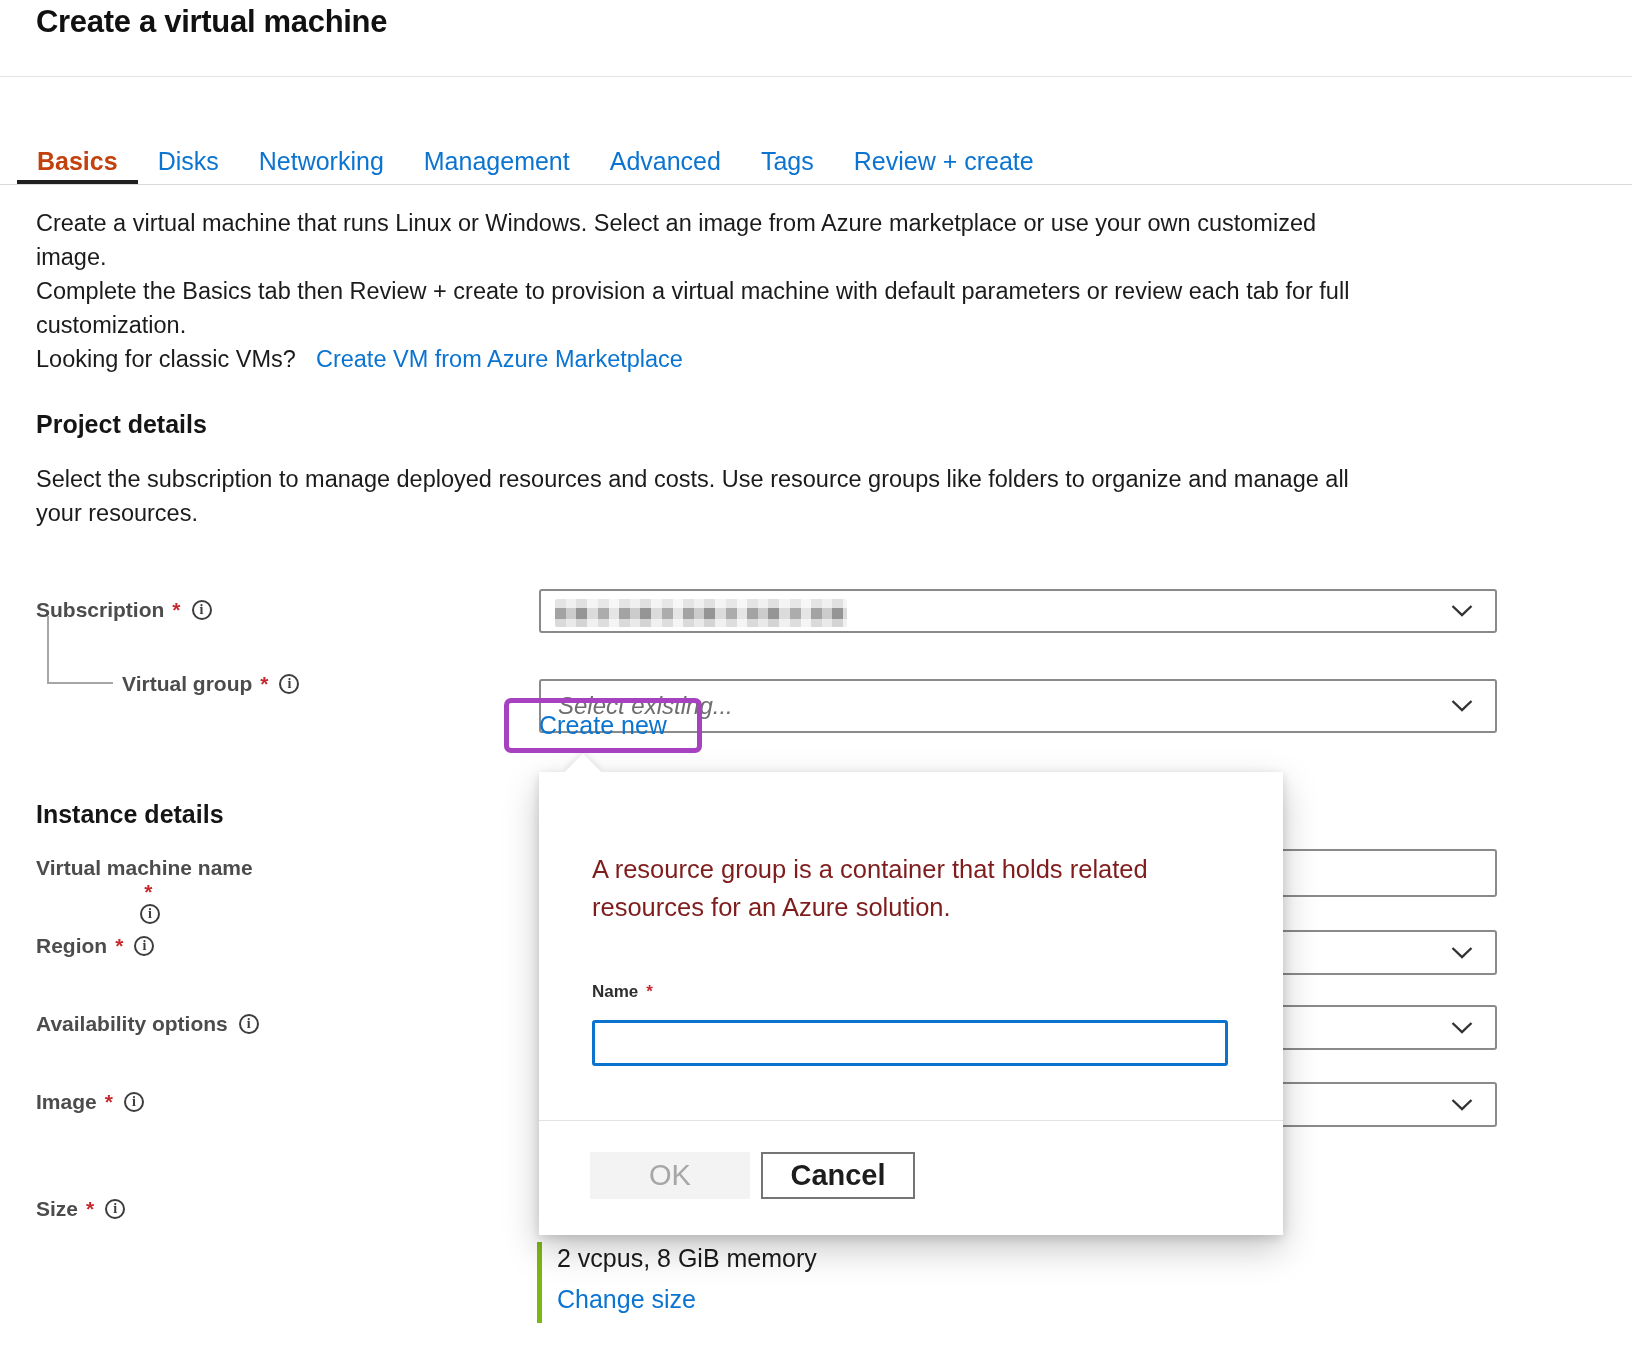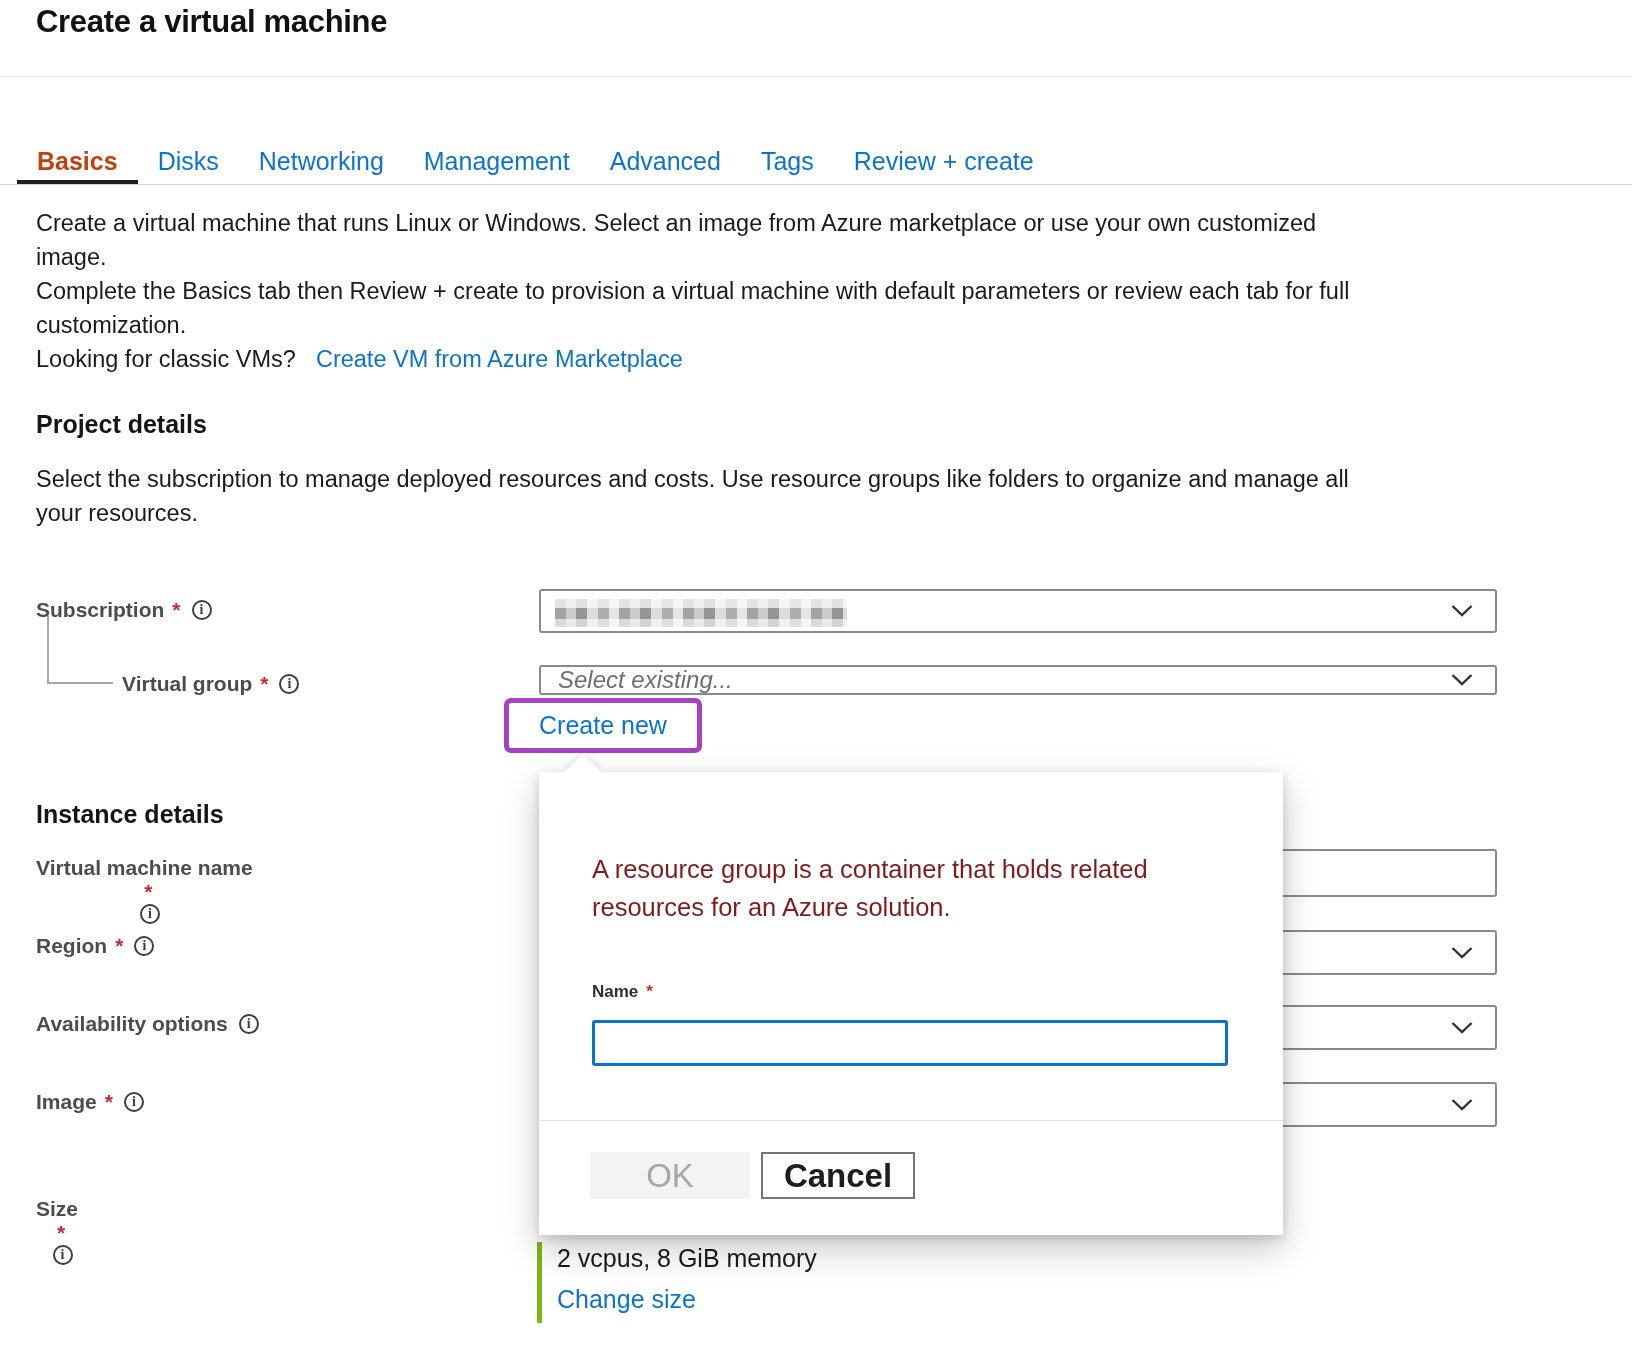--- a/index.html
+++ b/index.html
@@ -61,21 +61,21 @@
 
   
   .popup { left:539px; top:772px; width:744px; height:463px; background:#fff; z-index:30;
            box-shadow:0 14px 34px rgba(0,0,0,0.22), 0 3px 10px rgba(0,0,0,0.14); }
   .popup-beak { left:570px; top:759px; width:26px; height:26px; background:#fff; transform:rotate(45deg);
                 z-index:31; box-shadow:-3px -3px 5px rgba(0,0,0,0.07); }
   .popup-desc { position:absolute; left:53px; top:78px; width:655px; font-size:25.5px; line-height:38px; color:#7f1d1d; }
   .popup-name-label { position:absolute; left:53px; top:210px; font-size:17px; font-weight:600; color:#2e2e2e; display:flex; align-items:center; }
   .popup-input { position:absolute; left:53px; top:248px; width:636px; height:46px; border:3px solid #0a73ce; border-radius:3px; }
   .popup-divider { position:absolute; left:0; top:348px; width:744px; height:1px; background:#e2e2e2; }
-  .btn { position:absolute; top:380px; height:47px; font-size:33px; display:flex; align-items:center; justify-content:center;
+  .btn { position:absolute; top:380px; height:47px; font-size:29px; display:flex; align-items:center; justify-content:center;
          font-family:"Liberation Sans","DejaVu Sans",sans-serif; cursor:pointer; }
   .btn-ok { left:51px; width:160px; background:#f3f3f3; color:#a6a6a6; border:none; }
   .btn-cancel { left:222px; width:154px; background:#fff; color:#1d1d1d; border:2px solid #757575; font-weight:600; }
 
   
   .green-bar { left:537px; top:1242px; width:5px; height:81px; background:#7db713; }
   .size-specs { left:557px; top:1244px; font-size:25px; color:#1b1b1b; }
   .change-size { left:557px; top:1285px; font-size:25px; }
 
   .behind { z-index:1; }
@@ -126,21 +126,21 @@
   </div>
 
   <div class="abs conn-v"></div>
   <div class="abs conn-h"></div>
 
   <div class="abs field-label" style="left:122px; top:672px;">
     <span>Virtual group</span>
     <span class="req-star">*</span>
     <span class="info-icon"></span>
   </div>
-  <div class="abs control dropdown" style="left:539px; top:665px; width:958px; height:30px;text-align:center;">
+  <div class="abs control dropdown" style="left:539px; top:679px; width:958px; height:54px;text-align:center;">
     <span class="ph-italic">Select existing...</span>
     <svg class="chevron" width="22" height="13" viewBox="0 0 22 13">
       <path d="M1.5 1.5 L11 10.5 L20.5 1.5" fill="none" stroke="#333" stroke-width="2.4"></path>
     </svg>
   </div>
 
   <a class="abs link create-new">Create new</a>
   <div class="abs annotation-box"></div>
 
   <div class="abs section-heading" style="left:36px; top:800px;">Instance details</div>
@@ -177,21 +177,21 @@
     <span>Image</span>
     <span class="req-star">*</span>
     <span class="info-icon"></span>
   </div>
   <div class="abs control dropdown behind" style="left:539px; top:1082px; width:958px; height:45px;">
     <svg class="chevron" width="22" height="13" viewBox="0 0 22 13">
       <path d="M1.5 1.5 L11 10.5 L20.5 1.5" fill="none" stroke="#333" stroke-width="2.4"></path>
     </svg>
   </div>
 
-  <div class="abs field-label" style="left:36px; top:1197px;flex-direction:column;">
+  <div class="abs field-label" style="left:36px; top:1197px;">
     <span>Size</span>
     <span class="req-star">*</span>
     <span class="info-icon"></span>
   </div>
   <div class="abs green-bar"></div>
   <div class="abs size-specs">2 vcpus, 8 GiB memory</div>
   <a class="abs link change-size">Change size</a>
 
   <div class="abs popup-beak"></div>
   <div class="abs popup">

